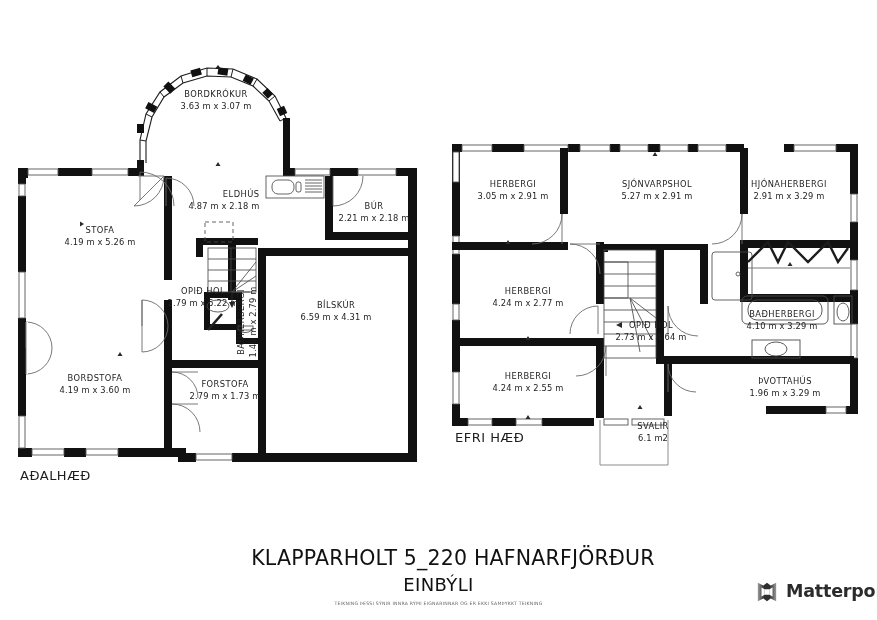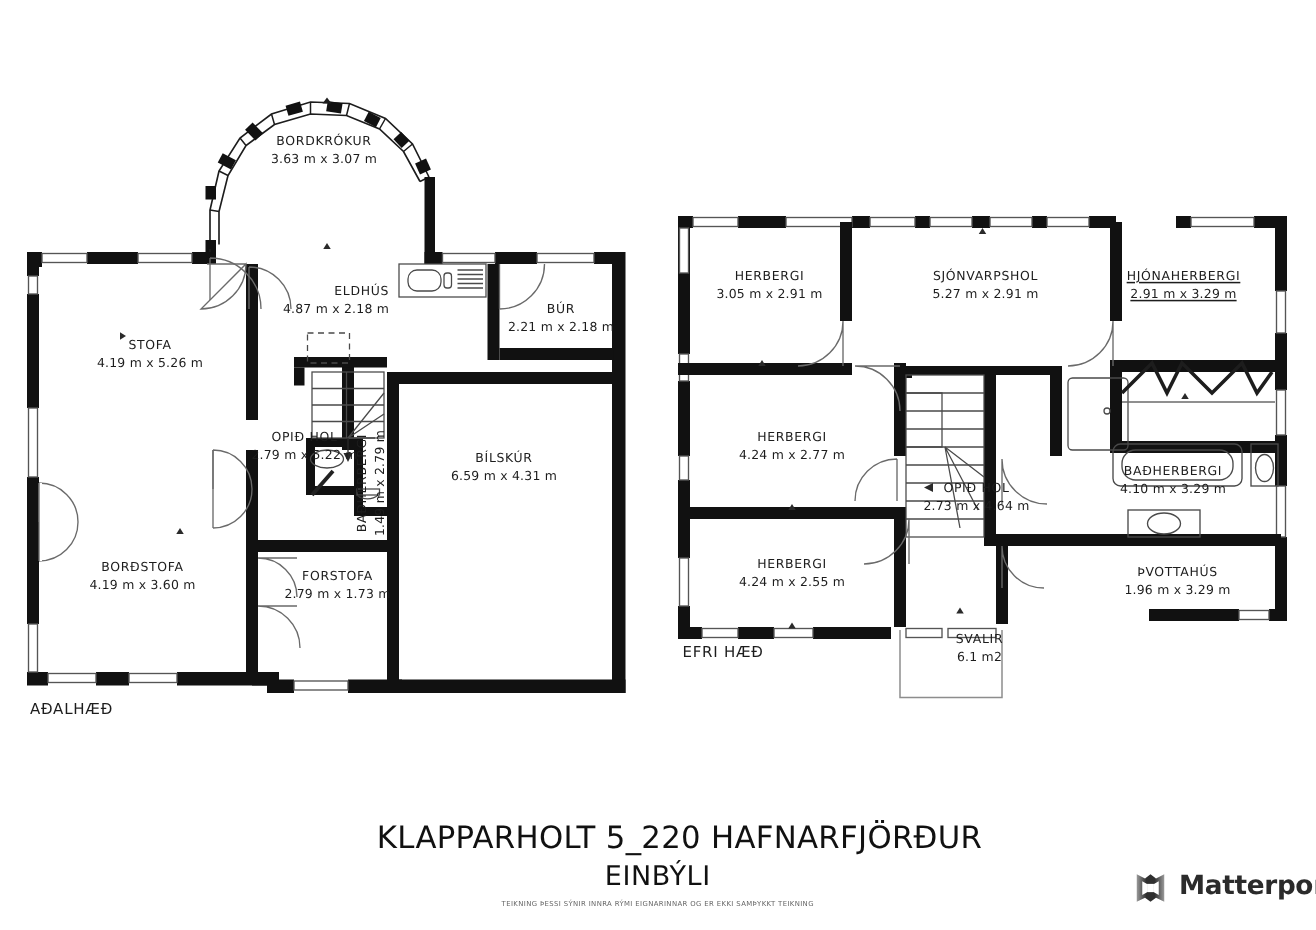--- a/index.html
+++ b/index.html
@@ -13,21 +13,21 @@
     position:absolute;text-align:center;line-height:1.25;
     font-family:"DejaVu Sans","Liberation Sans",sans-serif;
     color:#1d1d1d;white-space:nowrap;pointer-events:none;
   }
   .room-label .rname{display:block;font-size:8.3px;letter-spacing:.45px;}
   .room-label .rdim{display:block;font-size:8.3px;letter-spacing:.15px;margin-top:1.5px;}
   .room-label.vertical{
     transform-origin:center center;transform:rotate(-90deg);
   }
   .floor-tag{
-    position:absolute;font-size:10px;letter-spacing:.5px;color:#1d1d1d;text-align:center;
+    position:absolute;font-size:13px;letter-spacing:.5px;color:#1d1d1d;text-align:center;
   }
   .title-block{position:absolute;left:0;top:546px;width:877px;text-align:center;}
   .title-main{font-size:20.5px;letter-spacing:.2px;color:#111;font-weight:400;margin-left:29px;}
   .title-sub{font-size:18px;letter-spacing:.4px;color:#111;margin-top:4px;}
   .title-disc{font-size:4.6px;letter-spacing:.25px;color:#666;margin-top:6px;}
   .brand{position:absolute;left:756px;top:581px;display:flex;gap:8px;}
   .brand-mark{width:22px;height:22px;flex:0 0 22px;}
   .brand-text{font-size:17.5px;font-weight:bold;color:#2b2b2b;letter-spacing:-.2px;}
 </style>
 </head>
@@ -372,21 +372,21 @@
       <span class="rdim">2.79 m x 1.73 m</span>
     </div>
     <div class="room-label" style="left: 513px; top: 190px; transform: translate(-50%, -50%);">
       <span class="rname">HERBERGI</span>
       <span class="rdim">3.05 m x 2.91 m</span>
     </div>
     <div class="room-label" style="left: 657px; top: 190px; transform: translate(-50%, -50%);">
       <span class="rname">SJÓNVARPSHOL</span>
       <span class="rdim">5.27 m x 2.91 m</span>
     </div>
-    <div class="room-label" style="left: 789px; top: 190px; transform: translate(-50%, -50%); text-decoration: underline;">
+    <div class="room-label" style="left: 789px; top: 190px; transform: translate(-50%, -50%);">
       <span class="rname">HJÓNAHERBERGI</span>
       <span class="rdim">2.91 m x 3.29 m</span>
     </div>
     <div class="room-label" style="left: 528px; top: 297px; transform: translate(-50%, -50%);">
       <span class="rname">HERBERGI</span>
       <span class="rdim">4.24 m x 2.77 m</span>
     </div>
     <div class="room-label" style="left: 651px; top: 331px; transform: translate(-50%, -50%);">
       <span class="rname">OPIÐ HOL</span>
       <span class="rdim">2.73 m x 4.64 m</span>

